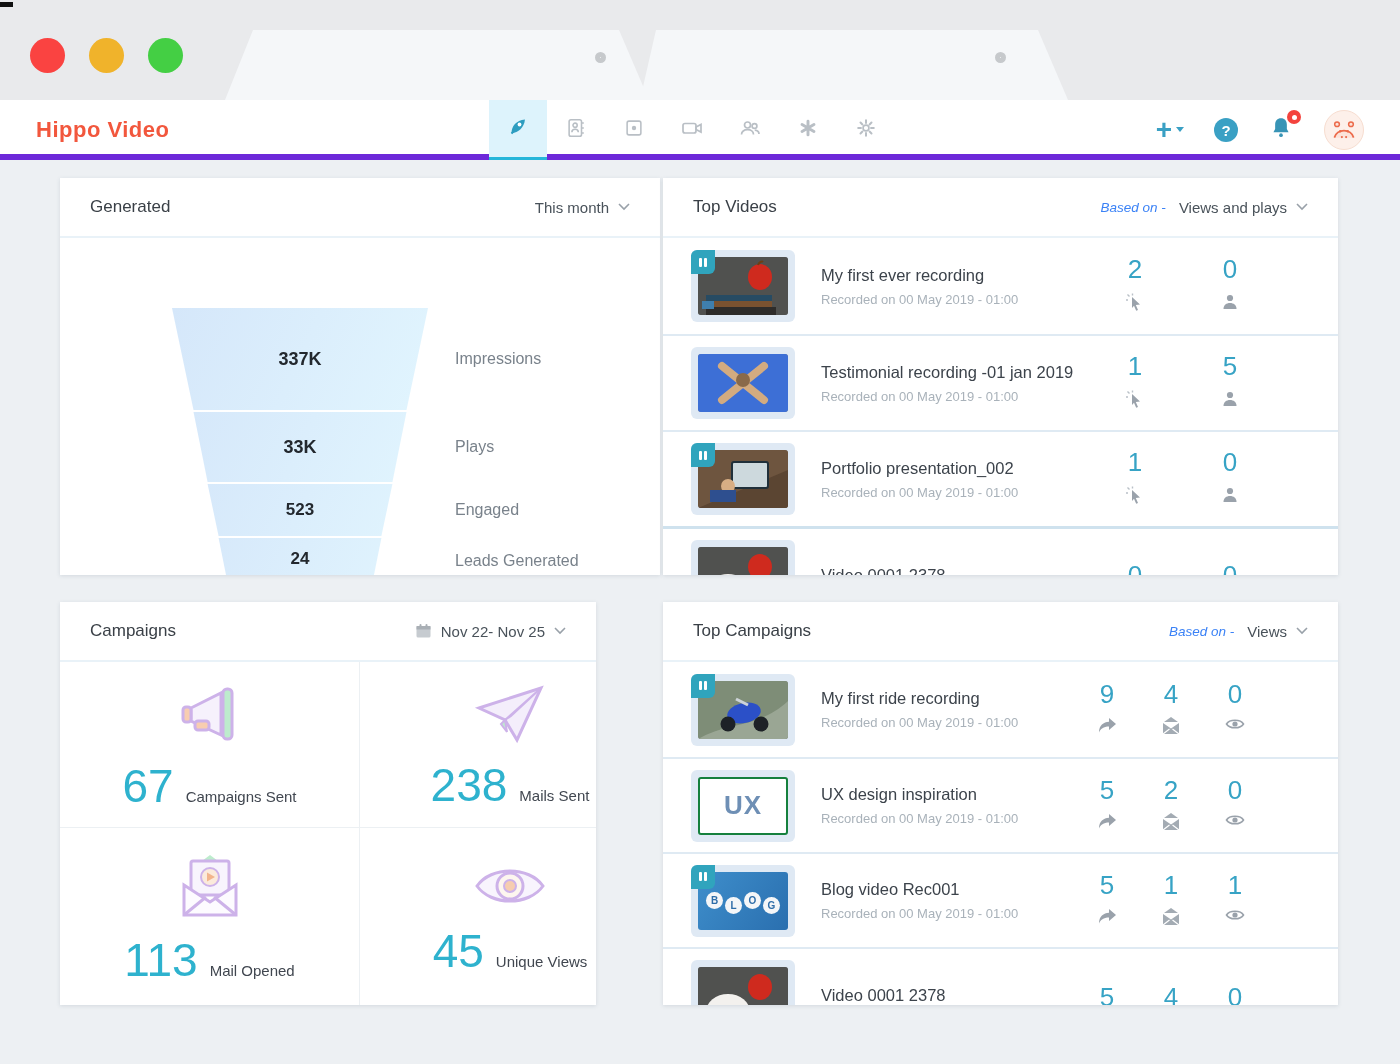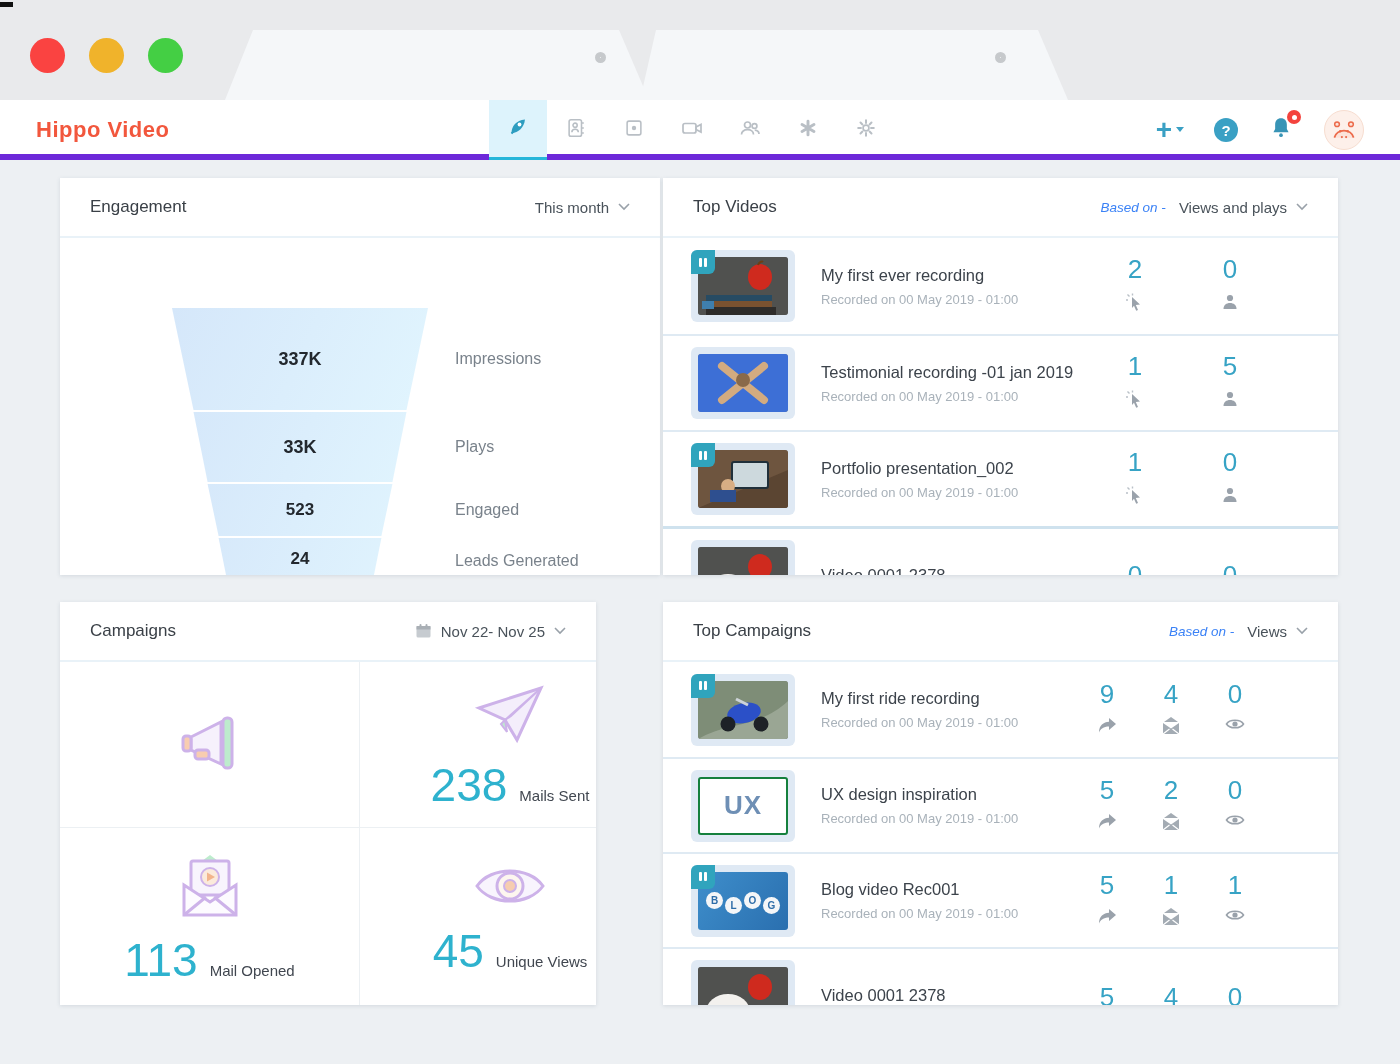--- a/index.html
+++ b/index.html
@@ -208,21 +208,21 @@
             <circle cx="12" cy="22.5" r="1" fill="#ec6a4a"></circle>
             <circle cx="16" cy="22.5" r="1" fill="#ec6a4a"></circle>
           </svg>
       </span>
     </div>
   </div>
 </div>
 
 <div class="panel" id="engagement">
   <div class="panel-header">
-    <div class="panel-title">Engagement</div>
+    <div class="panel-title">Generated</div>
     <div class="hdr-right">
       <span>This month</span>
       <svg width="12" height="8" viewBox="0 0 12 8">
           <path d="M1 1l5 5 5-5" fill="none" stroke="#99a1a9" stroke-width="1.6"></path>
         </svg>
     </div>
   </div>
   <div class="funnel">
     <div class="fseg s1">
         <span>337K</span>
@@ -401,20 +401,24 @@
   <div class="cgrid">
     <div class="ccell">
       <span>
         <svg width="74" height="66" viewBox="0 0 74 66">
             <polygon points="18,27 48,12 48,54 18,40" fill="#f6f1fc" stroke="#cdb2e9" stroke-width="3"></polygon>
             <rect x="50" y="8" width="9" height="50" rx="4" fill="#bdeccd" stroke="#cdb2e9" stroke-width="3"></rect>
             <rect x="10" y="26" width="8" height="15" rx="3" fill="#f8cdb0" stroke="#cdb2e9" stroke-width="3"></rect>
             <rect x="22" y="40" width="14" height="9" rx="3" fill="#f8cdb0" stroke="#cdb2e9" stroke-width="3"></rect>
           </svg>
       </span>
+      <div class="stat-line">
+        <span class="stat-num">67</span>
+        <span class="stat-label">Campaigns Sent</span>
+      </div>
     </div>
     <div class="ccell">
       <span>
         <svg width="78" height="64" viewBox="0 0 78 64">
             <polygon points="8,26 70,6 46,58 34,38" fill="#f4eefb" stroke="#cdb2e9" stroke-width="3"></polygon>
             <polygon points="34,38 70,6 40,34" fill="#f8cdb0" stroke="#cdb2e9" stroke-width="2"></polygon>
             <polygon points="30,42 34,38 36,50" fill="#bdeccd" stroke="#cdb2e9" stroke-width="2"></polygon>
           </svg>
       </span>
       <div class="stat-line">

